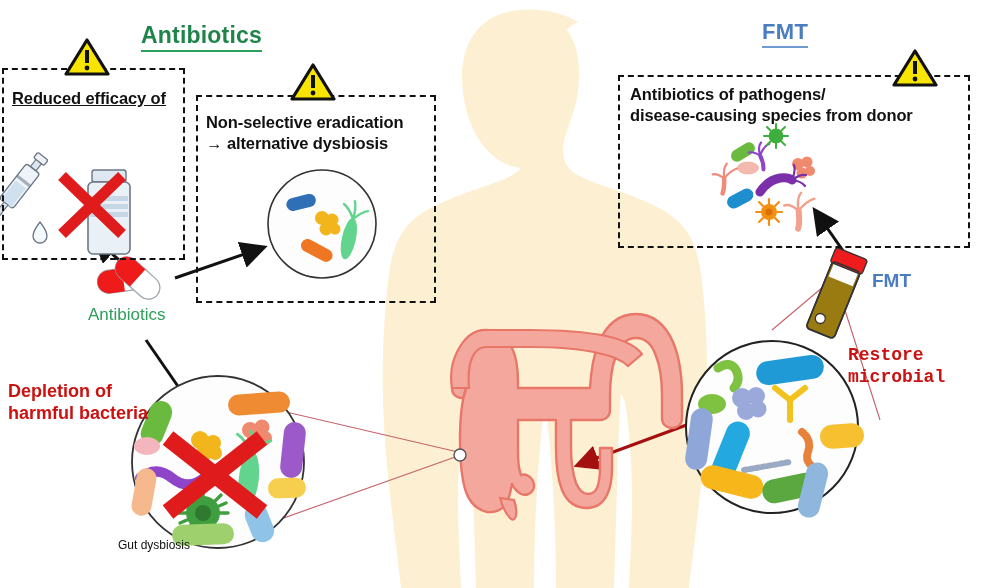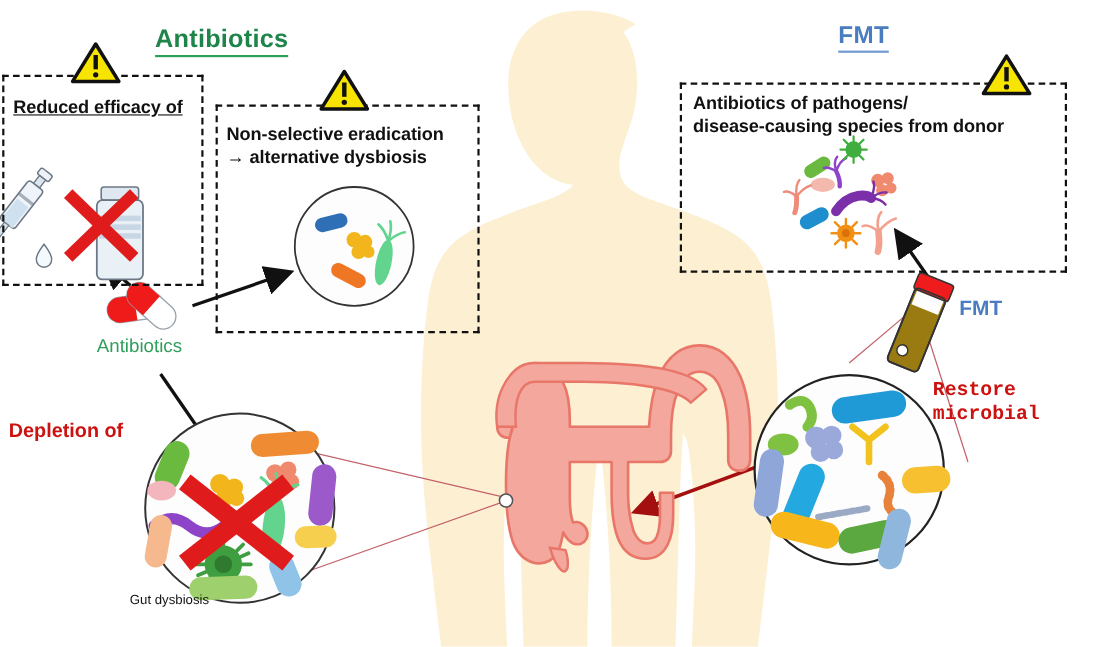--- a/index.html
+++ b/index.html
@@ -470,20 +470,21 @@
     <div>→ alternative dysbiosis</div>
   </div>
 
   <div class="abs boxtext t3 txt-layer">
     <div>Antibiotics of pathogens/</div>
     <div>disease-causing species  from donor</div>
   </div>
 
   <div class="abs redlab red-left txt-layer">
     <div>Depletion of</div>
+    <div>harmful bacteria</div>
   </div>
 
   <div class="abs redlab red-right txt-layer">
     <div>Restore microbial</div>
   </div>
 
   <div class="abs lab-antibiotics txt-layer">Antibiotics</div>
   <div class="abs lab-gut txt-layer">Gut dysbiosis</div>
   <div class="abs lab-fmt txt-layer">FMT</div>
 

